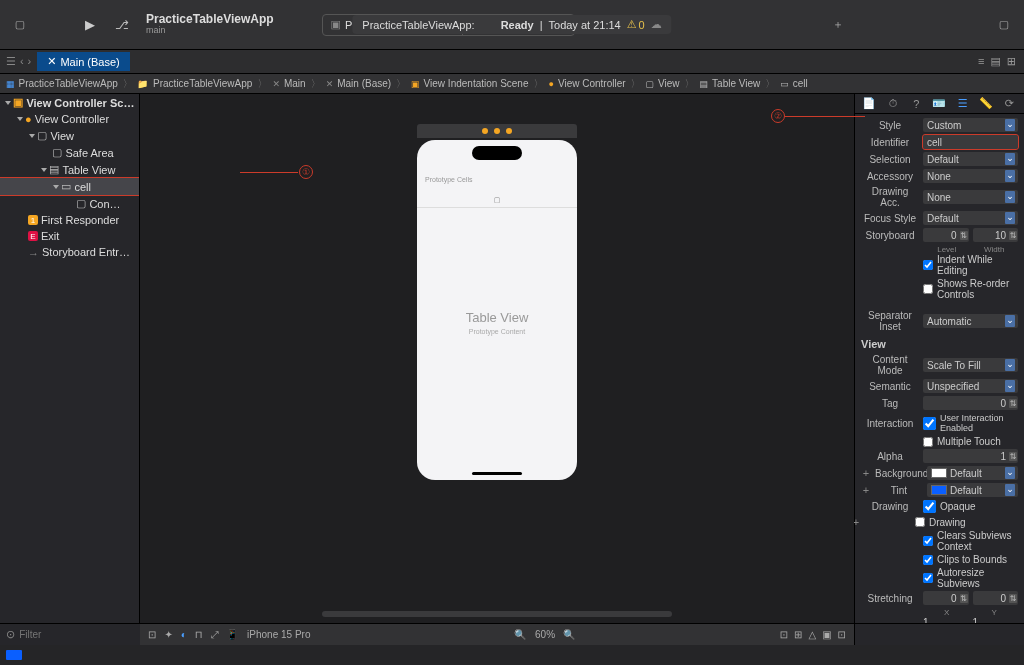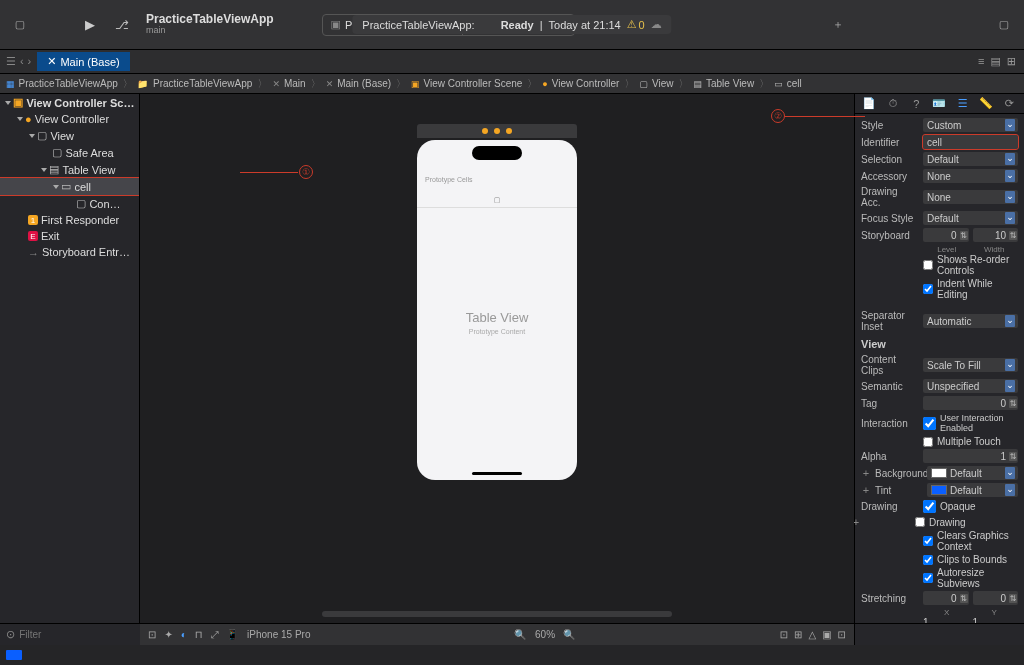--- a/index.html
+++ b/index.html
@@ -76,21 +76,21 @@
   .hscroll { position:absolute; bottom:6px; left:50%; transform:translateX(-50%); width:350px; height:6px; background:#3a3a3c; border-radius:3px;}
 
   
   .inspector { width:170px; background:#26262a; border-left:1px solid #000; font-size:10px; color:#ccc; }
   .insp-tabs { height:20px; display:flex; align-items:center; justify-content:space-around; border-bottom:1px solid #000; padding:0 4px; gap:2px;}
   .insp-tabs span { color:#999; width:14px; text-align:center; font-size:11px;}
   .insp-tabs .active { color:#4a9eff; }
   .insp-head { padding:4px 6px; font-weight:600; font-size:11px; border-bottom:1px solid #3a3a3c;}
   .insp-body { padding:4px 6px; }
   .field-row { display:flex; align-items:center; margin-bottom:3px; gap:4px; }
-  .field-row label { width:58px; text-align:left; color:#bbb; font-size:10px; flex-shrink:0;}
+  .field-row label { width:58px; text-align:center; color:#bbb; font-size:10px; flex-shrink:0;}
   .field-row .ctrl { flex:1; background:#3a3a3c; border-radius:2px; padding:1px 4px; height:14px; font-size:10px; display:flex; align-items:center; position:relative;}
   .field-row .ctrl.dropdown::after { content:'⌄'; position:absolute; right:3px; color:#888; font-size:9px; background:#4a6fa5; width:10px; text-align:center; border-radius:1px; top:1px; height:12px; line-height:10px; color:#fff;}
   .field-row .ctrl.number { justify-content:flex-end; padding-right:12px;}
   .field-row .ctrl.number::after { content:'⇅'; position:absolute; right:1px; background:#555; width:8px; font-size:8px; color:#bbb; border-radius:1px; text-align:center;}
   .field-row .hl-red { outline:1px solid #cc3b2a; }
   .sublabels { display:flex; font-size:8px; color:#888; padding-left:62px; }
   .sublabels div { flex:1; text-align:center;}
   .check-row { display:flex; align-items:center; gap:4px; padding-left:62px; margin-bottom:2px; font-size:10px;}
   .check-row input { width:10px; height:10px;}
   .section-gap { margin-top:6px; padding-top:4px; }
@@ -184,21 +184,21 @@
   <span class="bc-icon" style="color:#888">📁</span>
     <span>PracticeTableViewApp</span>
     <span class="sep">〉</span>
   <span class="bc-icon" style="color:#888">✕</span>
     <span>Main</span>
     <span class="sep">〉</span>
   <span class="bc-icon" style="color:#888">✕</span>
     <span>Main (Base)</span>
     <span class="sep">〉</span>
   <span class="bc-icon" style="color:#f5a623">▣</span>
-    <span>View Controller Scene</span>
+    <span>View Indentation Scene</span>
     <span class="sep">〉</span>
   <span class="bc-icon" style="color:#f5a623">●</span>
     <span>View Controller</span>
     <span class="sep">〉</span>
   <span class="bc-icon" style="color:#bbb">▢</span>
     <span>View</span>
     <span class="sep">〉</span>
   <span class="bc-icon" style="color:#bbb">▤</span>
     <span>Table View</span>
     <span class="sep">〉</span>
@@ -327,35 +327,35 @@
       <div class="field-row">
           <label>Storyboard</label>
         <div class="ctrl number" style="flex:1">0</div>
         <div class="ctrl number" style="flex:1">10</div>
       </div>
       <div class="sublabels">
           <div>Level</div>
           <div>Width</div>
         </div>
       <div class="check-row">
+          <input type="checkbox" checked="" style="">
+          <span>Indent While Editing</span>
+        </div>
+      <div class="check-row">
           <input type="checkbox" style="">
           <span>Shows Re-order Controls</span>
-        </div>
-      <div class="check-row">
-          <input type="checkbox" checked="" style="">
-          <span>Indent While Editing</span>
         </div>
       <div class="field-row section-gap">
           <label>Separator Inset</label>
           <div class="ctrl dropdown">Automatic</div>
         </div>
 
       <div class="view-head">View</div>
       <div class="field-row">
-          <label>Content Clips</label>
+          <label>Content Mode</label>
           <div class="ctrl dropdown">Scale To Fill</div>
         </div>
       <div class="field-row">
           <label>Semantic</label>
           <div class="ctrl dropdown">Unspecified</div>
         </div>
       <div class="field-row">
           <label>Tag</label>
           <div class="ctrl number">0</div>
         </div>
@@ -393,21 +393,21 @@
           <input type="checkbox" checked="" style="">
           <span>Opaque</span>
         </div>
       <div class="check-row">
           <span class="plus" style="margin-left:-72px;margin-right:50px">+</span>
           <input type="checkbox" style="">
           <span>Drawing</span>
         </div>
       <div class="check-row">
           <input type="checkbox" checked="" style="">
-          <span>Clears Graphics Context</span>
+          <span>Clears Subviews Context</span>
         </div>
       <div class="check-row">
           <input type="checkbox" checked="" style="">
           <span>Clips to Bounds</span>
         </div>
       <div class="check-row">
           <input type="checkbox" checked="" style="">
           <span>Autoresize Subviews</span>
         </div>
       <div class="field-row">

